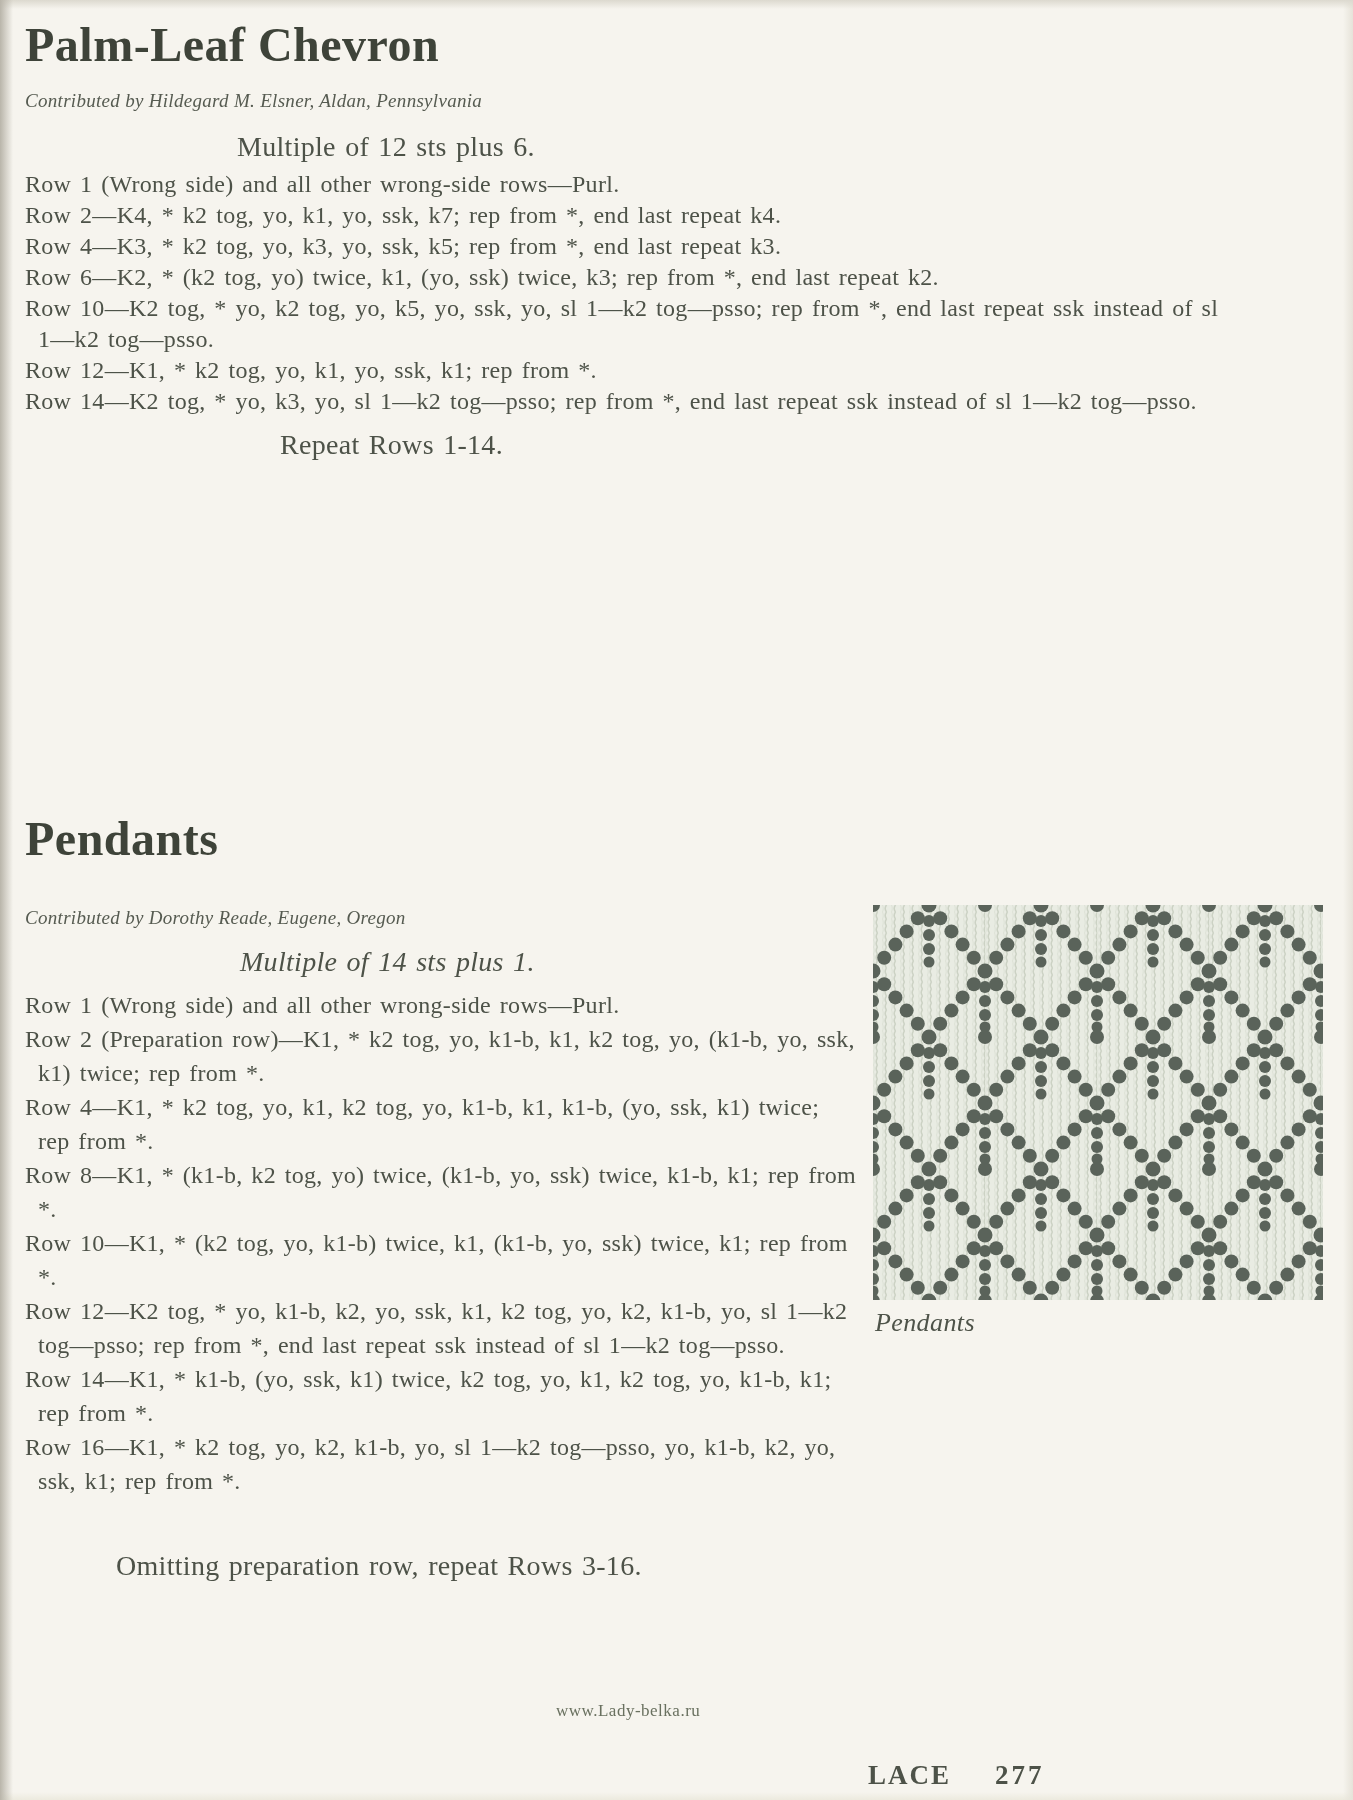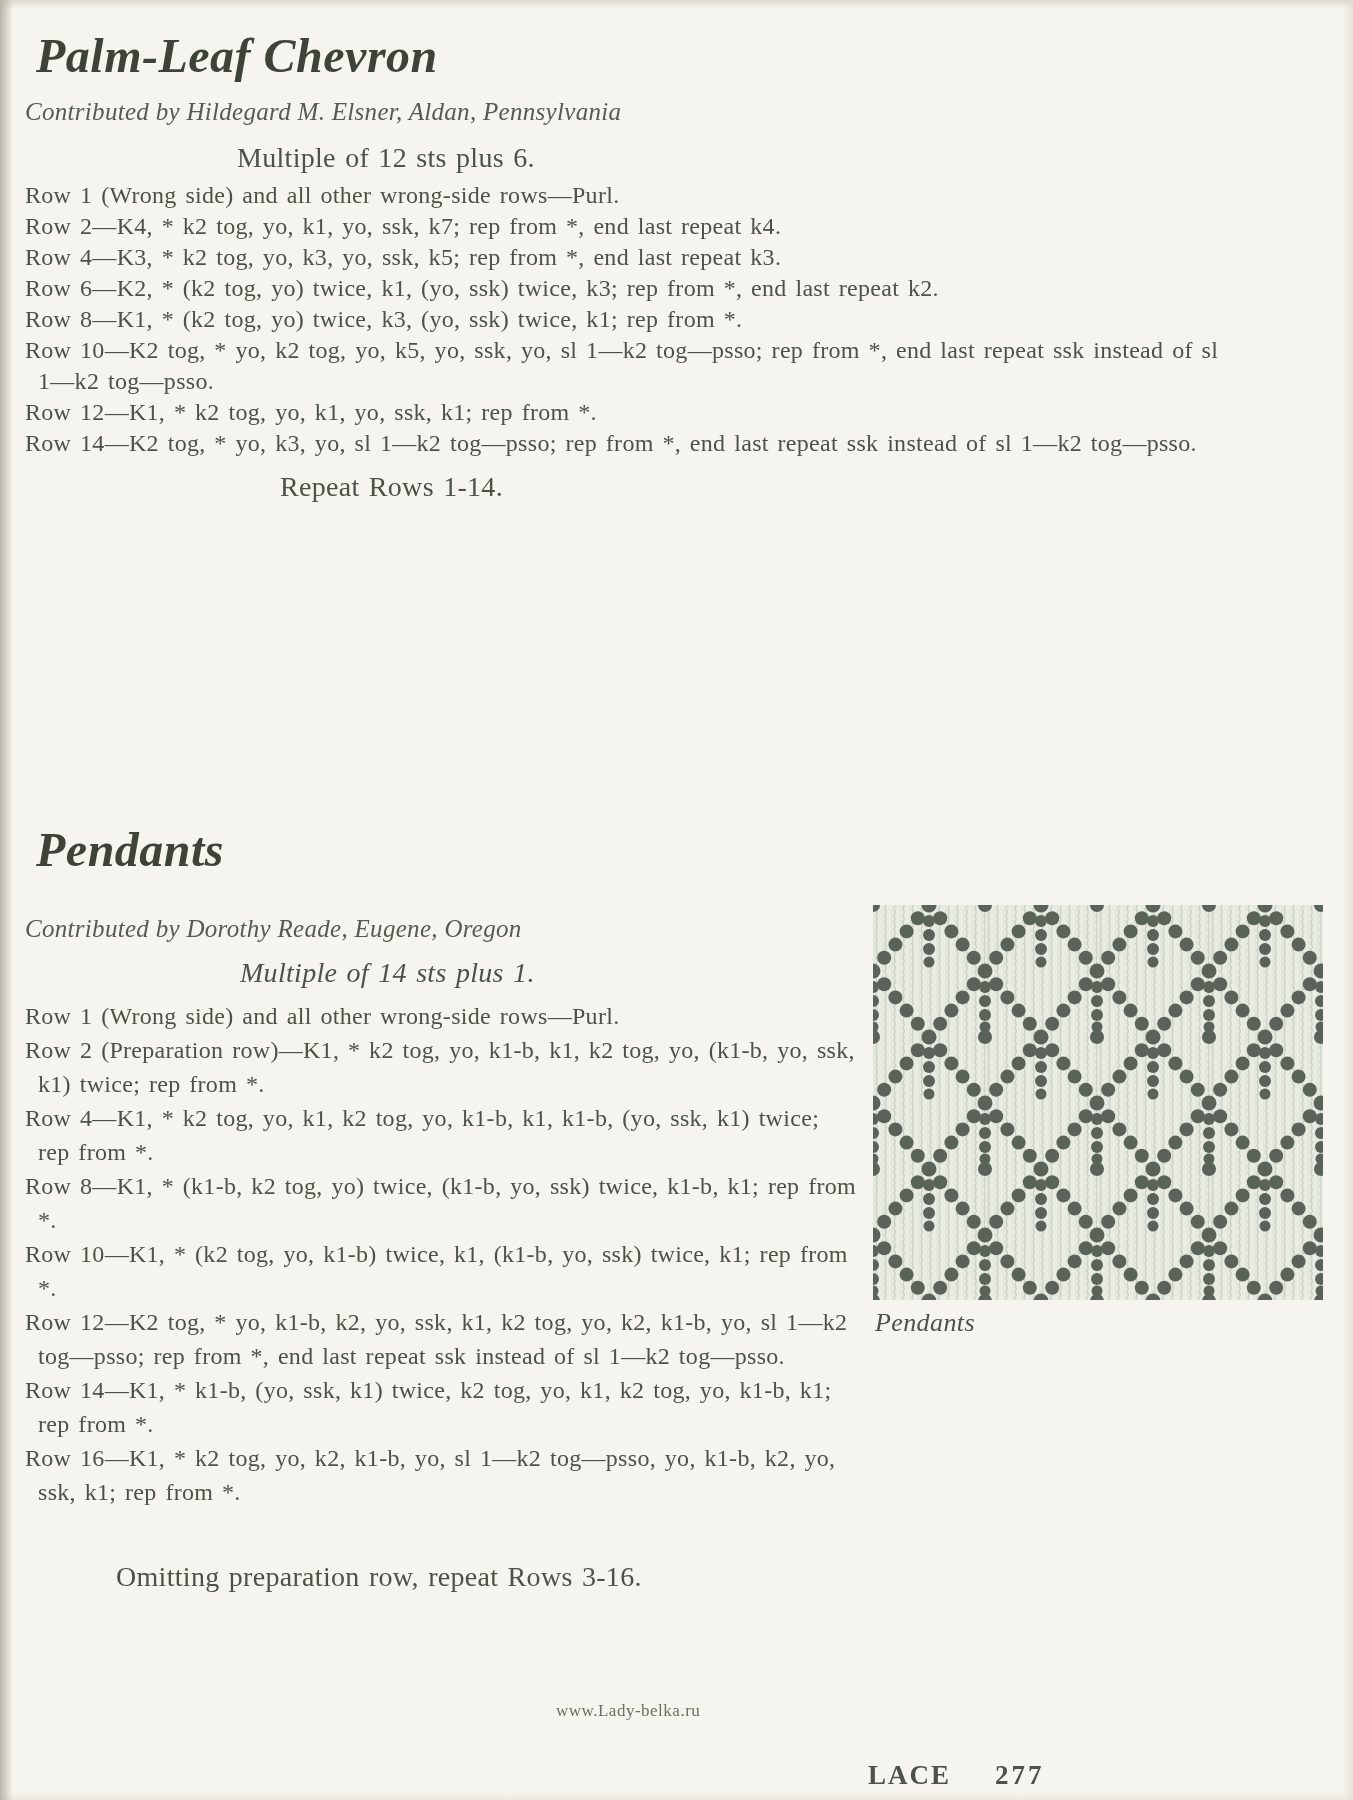--- a/index.html
+++ b/index.html
@@ -15,25 +15,25 @@
       linear-gradient(180deg,#dcd9cf 0px,rgba(220,217,207,0) 9px),
       linear-gradient(270deg,#e6e3d9 0px,rgba(230,227,217,0) 10px),
       linear-gradient(0deg,#eceade 0px,rgba(236,234,222,0) 8px),
       #f6f4ee;
     color:#4d5248;
   }
   section{position:absolute;}
   .sec1{left:25px;top:16px;width:1205px;}
   .sec2{left:25px;top:810px;width:832px;}
   h1{
-    margin:11px;font-size:48px;line-height:58px;font-weight:bold;font-style:italic;
+    margin:0;font-size:48px;line-height:58px;font-weight:bold;
     color:#3e4339;letter-spacing:0.5px;
   }
   .byline{
-    margin:13px 0 0 0;font-size:25px;line-height:28px;font-style:italic;
+    margin:13px 0 0 0;font-size:19px;line-height:28px;font-style:italic;
     color:#565b51;letter-spacing:0.3px;
   }
   .sec2 .byline{margin-top:36px;}
   .multiple{
     margin:16px 0 0 212px;font-size:28px;line-height:32px;letter-spacing:0.3px;word-spacing:2px;
   }
   .sec2 .multiple{margin-top:14px;margin-left:215px;font-style:italic;}
   .rows{margin-top:6px;}
   .sec2 .rows{margin-top:10px;}
   .row{
@@ -71,21 +71,20 @@
   <section class="sec1">
     <h1>Palm-Leaf Chevron</h1>
     <p class="byline">Contributed by Hildegard M. Elsner, Aldan, Pennsylvania</p>
     <p class="multiple">Multiple of 12 sts plus 6.</p>
     <div class="rows">
 
     <p class="row">Row 1 (Wrong side) and all other wrong-side rows—Purl.</p>
         <p class="row">Row 2—K4, * k2 tog, yo, k1, yo, ssk, k7; rep from *, end last repeat k4.</p>
         <p class="row">Row 4—K3, * k2 tog, yo, k3, yo, ssk, k5; rep from *, end last repeat k3.</p>
         <p class="row">Row 6—K2, * (k2 tog, yo) twice, k1, (yo, ssk) twice, k3; rep from *, end last repeat k2.</p>
-        <p class="row">Row 8—K1, * (k2 tog, yo) twice, k3, (yo, ssk) twice, k1; rep from *.</p>
         <p class="row">Row 10—K2 tog, * yo, k2 tog, yo, k5, yo, ssk, yo, sl 1—k2 tog—psso; rep from *, end last repeat ssk instead of sl 1—k2 tog—psso.</p>
         <p class="row">Row 12—K1, * k2 tog, yo, k1, yo, ssk, k1; rep from *.</p>
         <p class="row">Row 14—K2 tog, * yo, k3, yo, sl 1—k2 tog—psso; rep from *, end last repeat ssk instead of sl 1—k2 tog—psso.</p>
       </div>
     <p class="repeat">Repeat Rows 1-14.</p>
   </section>
 
   <section class="sec2">
     <h1>Pendants</h1>
     <p class="byline">Contributed by Dorothy Reade, Eugene, Oregon</p>

